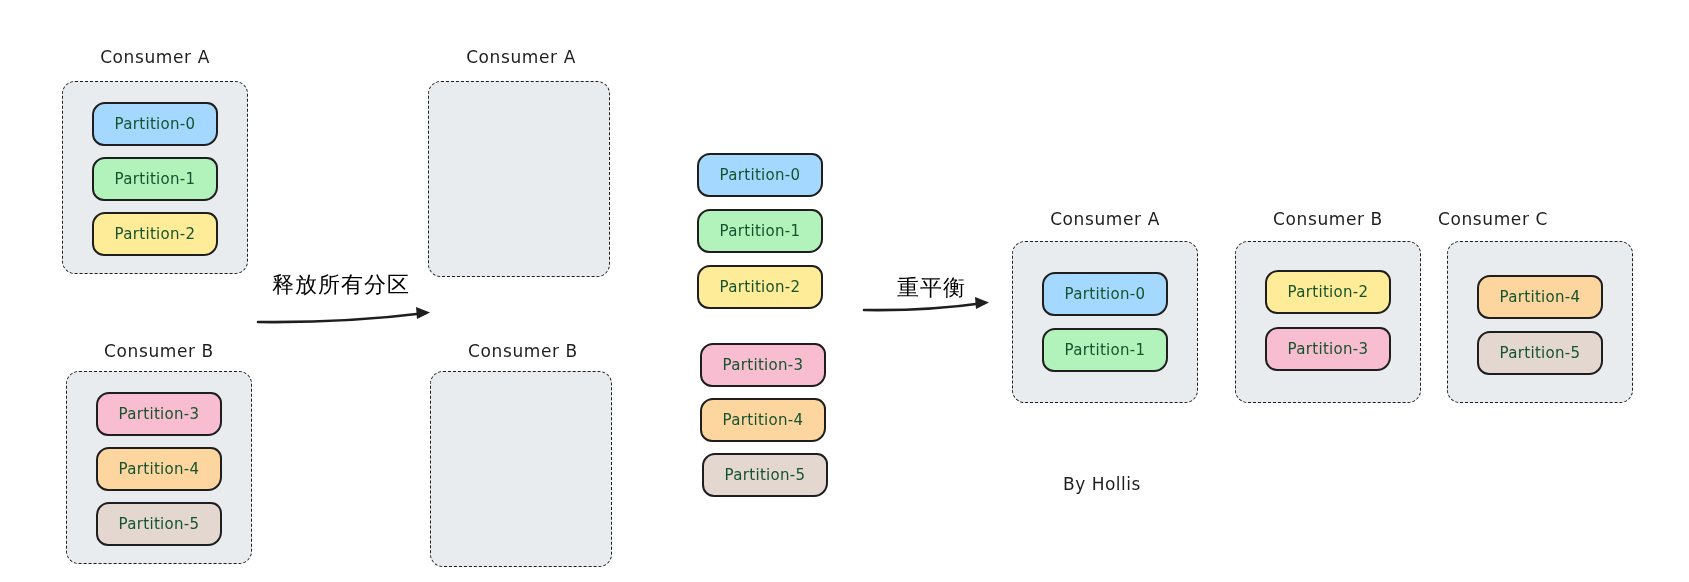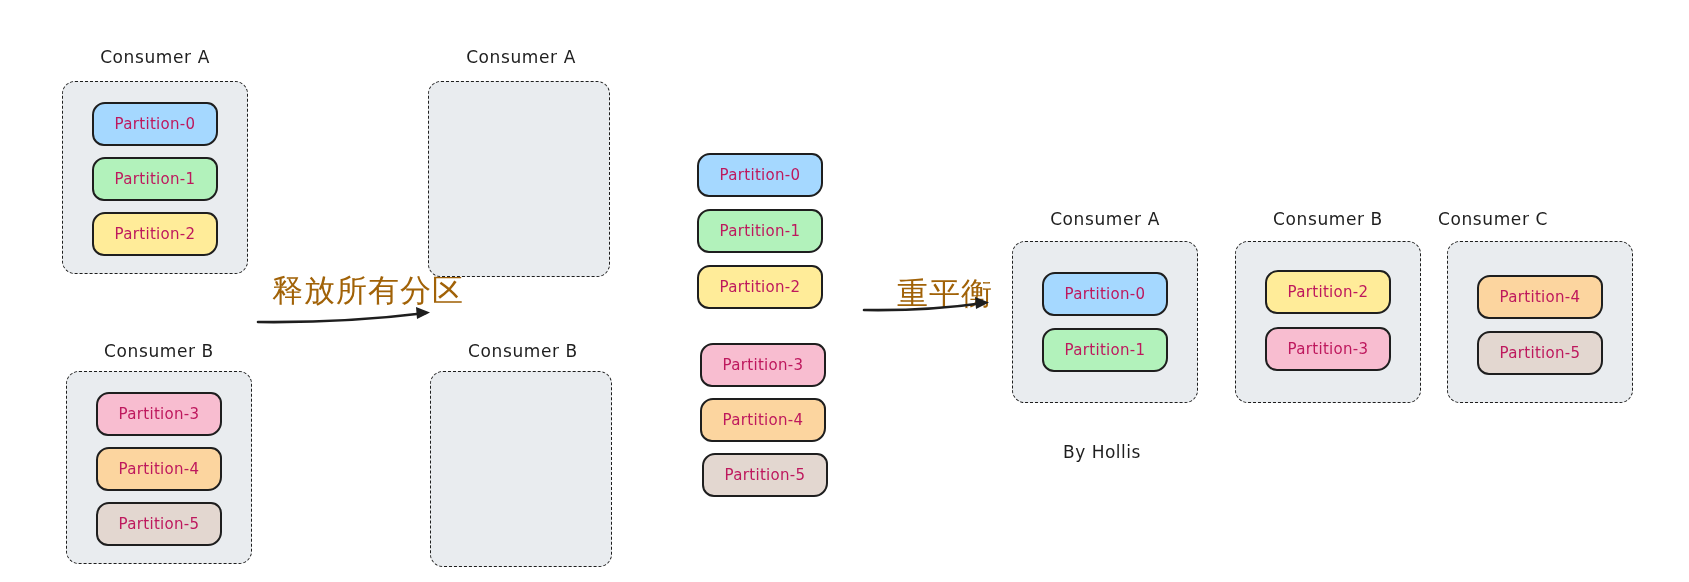--- a/index.html
+++ b/index.html
@@ -16,28 +16,28 @@
     background:#e9ecef;
     border:1.7px dashed #1e1e1e;
     border-radius:13px;
     box-sizing:border-box;
   }
   .pill{
     width:126px;height:44px;box-sizing:border-box;
     border:2px solid #1e1e1e;
     border-radius:13px 11px 14px 12px;
     display:flex;align-items:center;justify-content:center;
-    font-size:15px;letter-spacing:.3px;color:#be185d;
+    font-size:15px;letter-spacing:.3px;color:#14532d;
     white-space:nowrap;
   }
   .box-pills{
     display:flex;flex-direction:column;align-items:center;
   }
   .arrow-label{
-    font-size:31px;letter-spacing:1px;color:#a16207;white-space:nowrap;
+    font-size:22px;letter-spacing:1px;color:#000000;white-space:nowrap;
   }
   .signature{
     font-size:17px;letter-spacing:.5px;color:#1e1e1e;white-space:nowrap;
   }
   svg{display:block;}
 </style>
 </head>
 <body>
 
 <div class="canvas">
@@ -111,15 +111,15 @@
 
   <div class="abs consumer-title" style="left:1400px;top:198px;">Consumer C</div>
 
   <div class="abs consumer-box" style="left:1447px;top:230px;width:186px;height:162px;">
     <div class="box-pills" style="padding-top:33px;gap:12px;">
       <div class="pill" style="background-color: rgb(252, 213, 159);">Partition-4</div>
       <div class="pill" style="background-color: rgb(227, 215, 208);">Partition-5</div>
     </div>
   </div>
 
-  <div class="abs signature" style="left:1063px;top:431px;">By Hollis</div>
+  <div class="abs signature" style="left:1063px;top:463px;">By Hollis</div>
 
 </div>
 
 </body></html>

